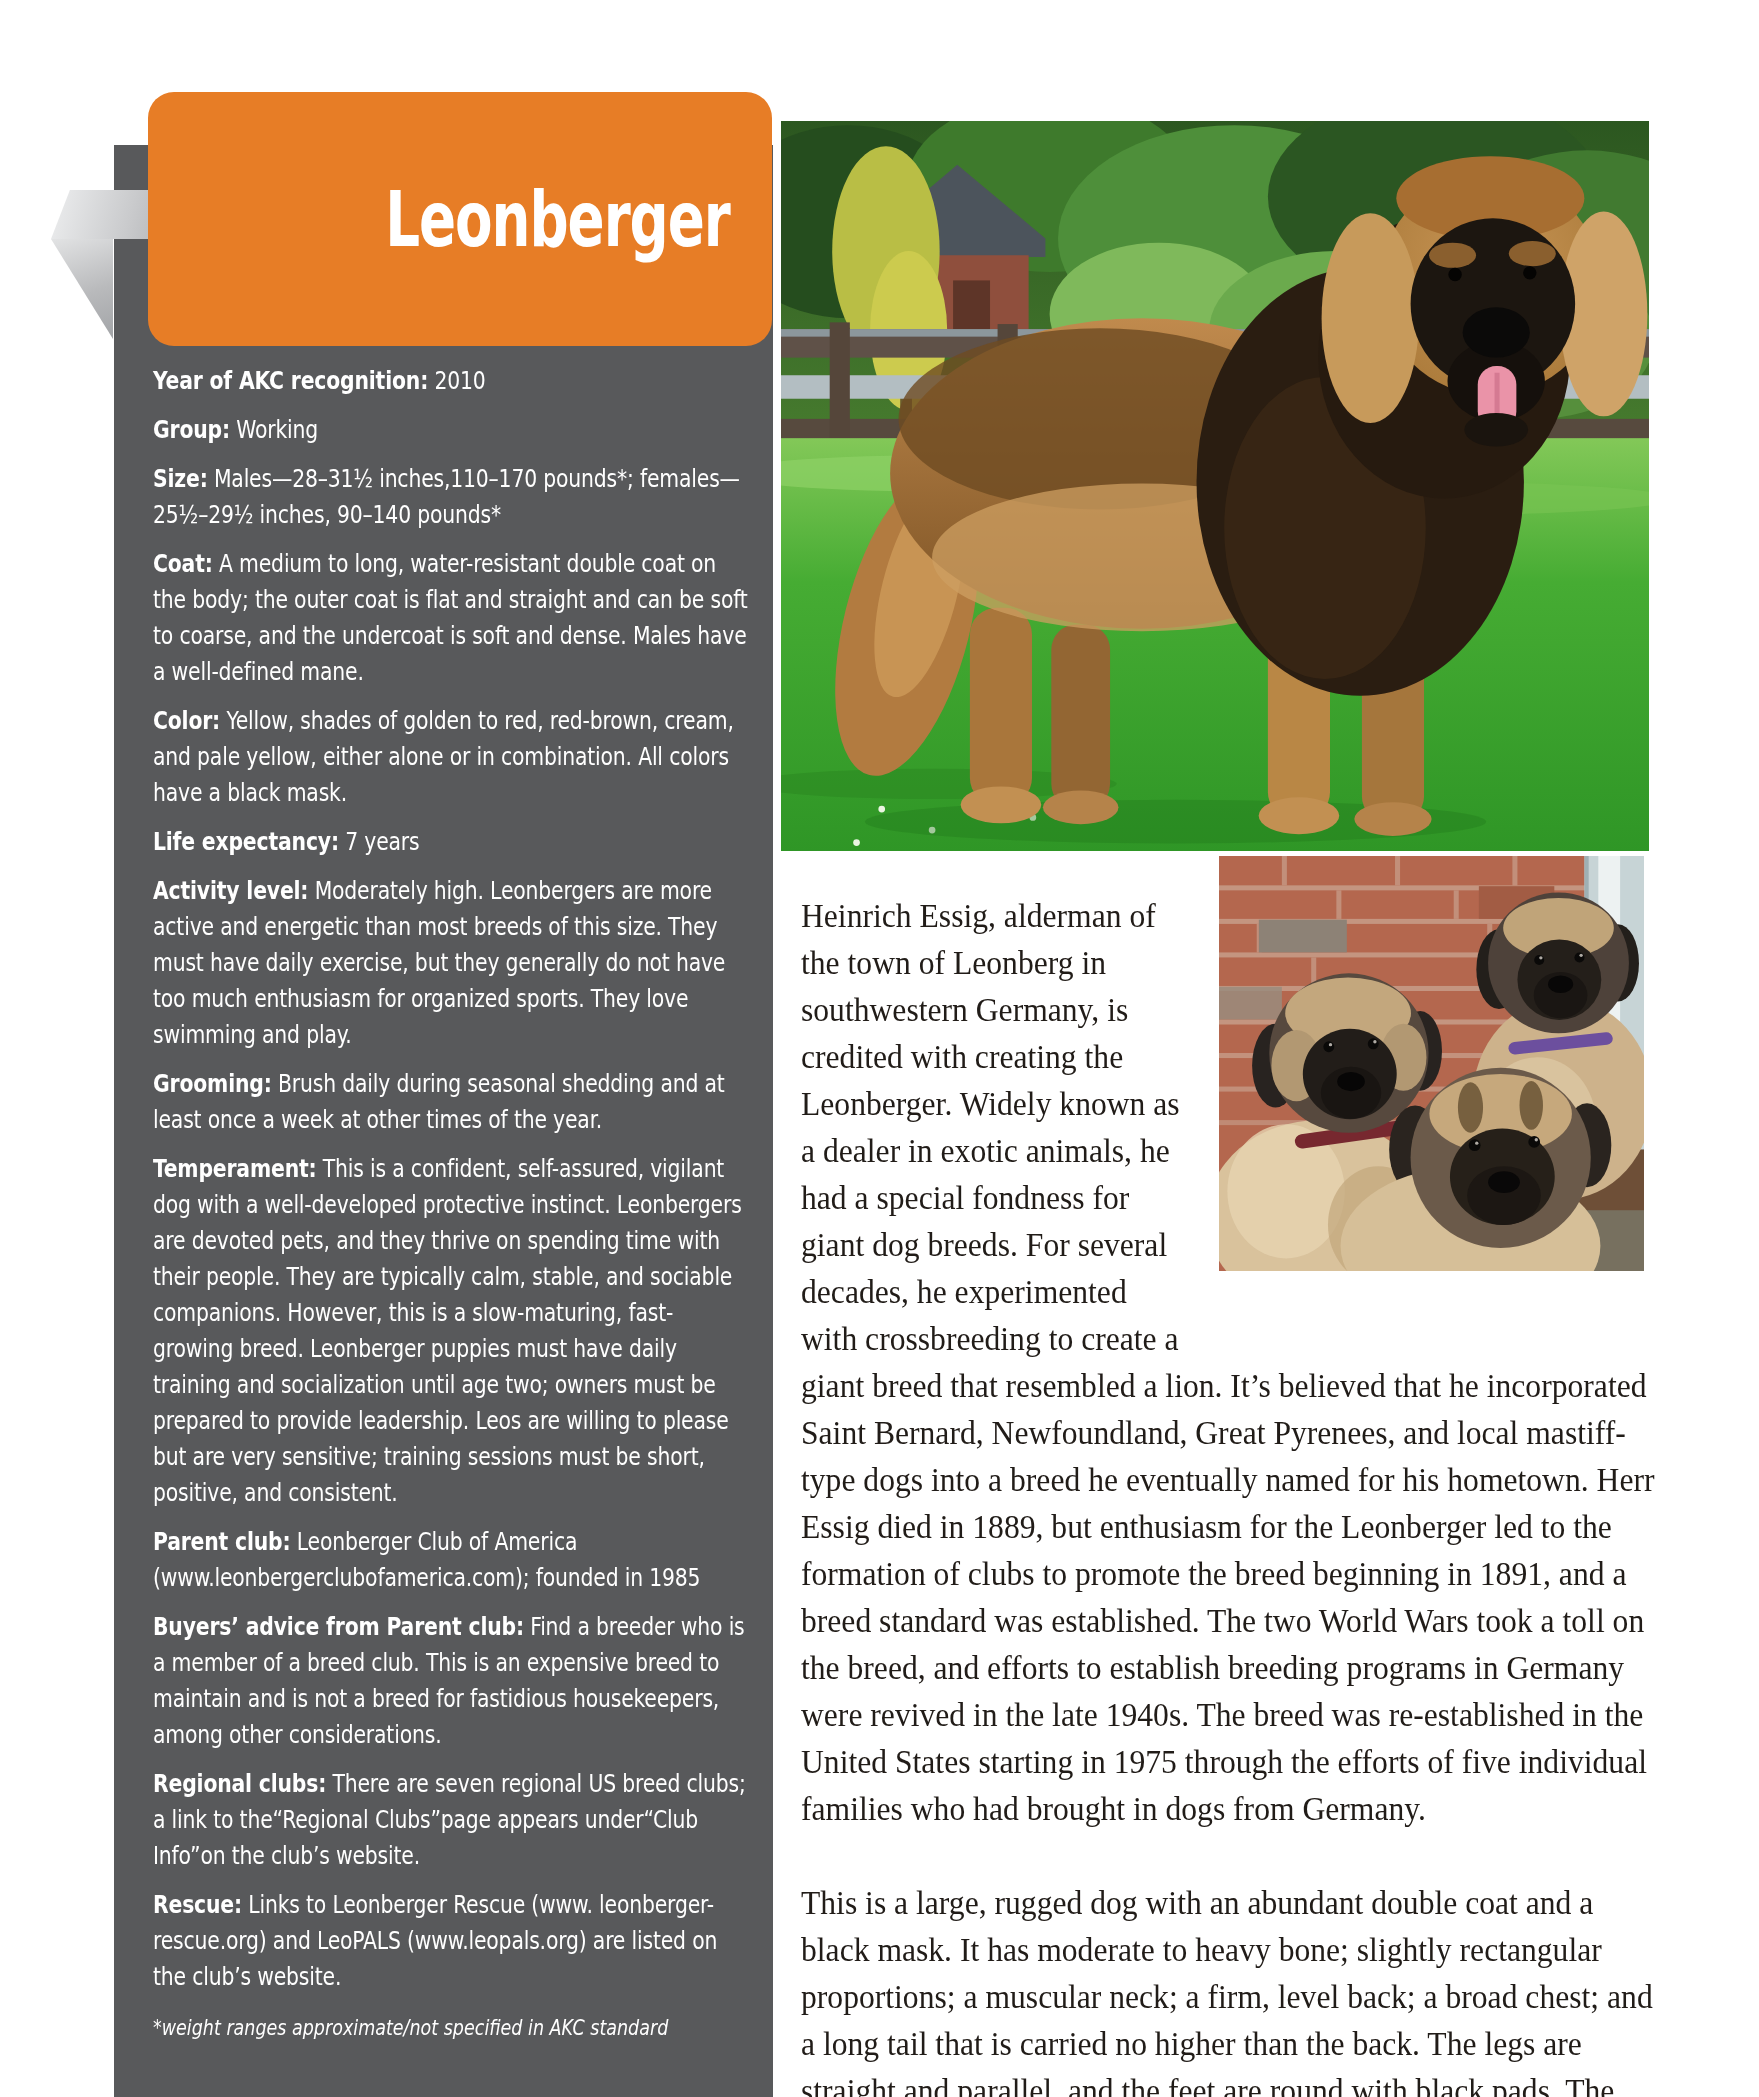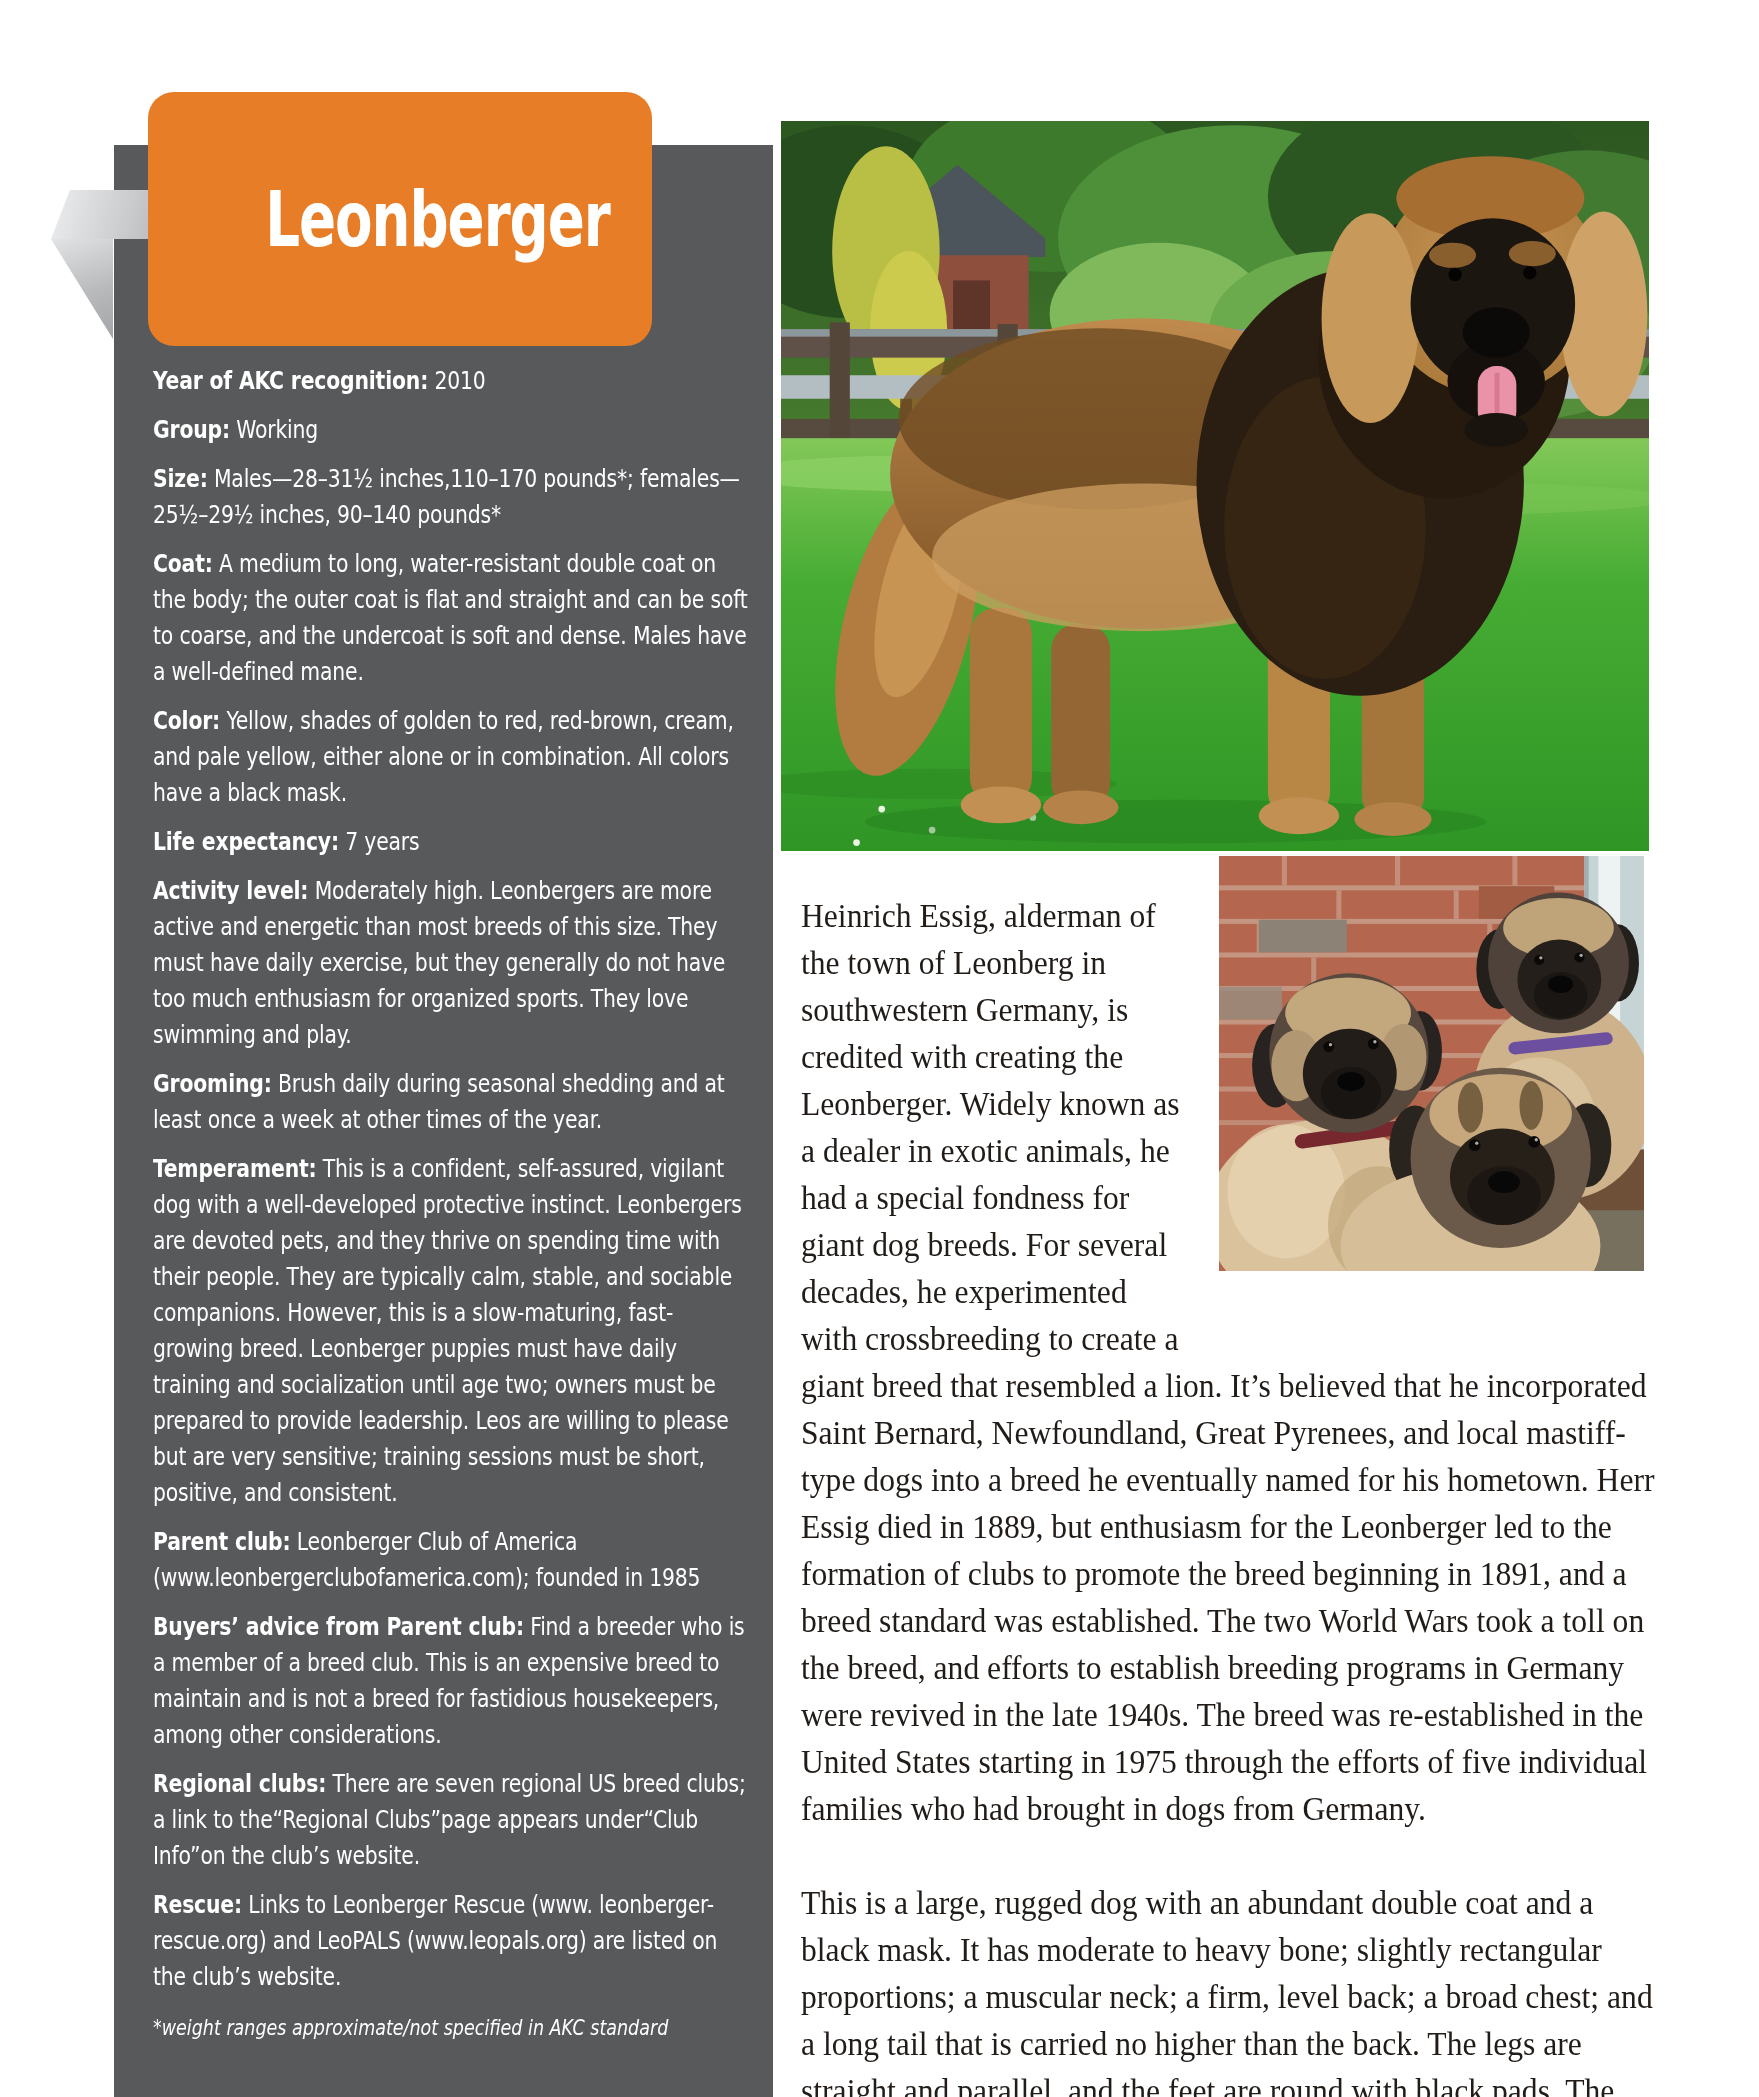--- a/index.html
+++ b/index.html
@@ -13,21 +13,21 @@
 
   
   .ribbon-band{position:absolute;left:51px;top:190px;width:180px;height:49px;z-index:2;
       background:linear-gradient(105deg,#EDEEEF 0%,#C9CACC 45%,#95979A 100%);
       clip-path:polygon(10.5% 0,100% 0,100% 100%,0 100%);}
   .ribbon-fold{position:absolute;left:51px;top:239px;width:62px;height:100px;z-index:2;
       background:linear-gradient(160deg,#E2E3E4 0%,#B9BABC 55%,#A2A4A7 100%);
       clip-path:polygon(0 0,100% 0,100% 100%);}
 
   
-  .title-box{position:absolute;left:148px;top:92px;width:504px;height:254px;
+  .title-box{position:absolute;left:148px;top:92px;width:624px;height:254px;
       background:#E77D26;border-radius:26px;z-index:3;
       display:flex;align-items:center;justify-content:flex-end;padding-right:0;}
   .title-text{display:inline-block;color:#ffffff;font-size:76px;font-weight:600;
       letter-spacing:-1.3px;font-stretch:condensed;
       font-family:"DejaVu Sans","Liberation Sans",sans-serif;
       transform:scaleX(0.80);transform-origin:100% 50%;margin-right:42px;white-space:nowrap;}
 
   
   .sidebar-content{position:absolute;left:153px;top:362px;width:676px;z-index:4;
       transform:scaleX(0.885);transform-origin:0 0;color:#ffffff;

